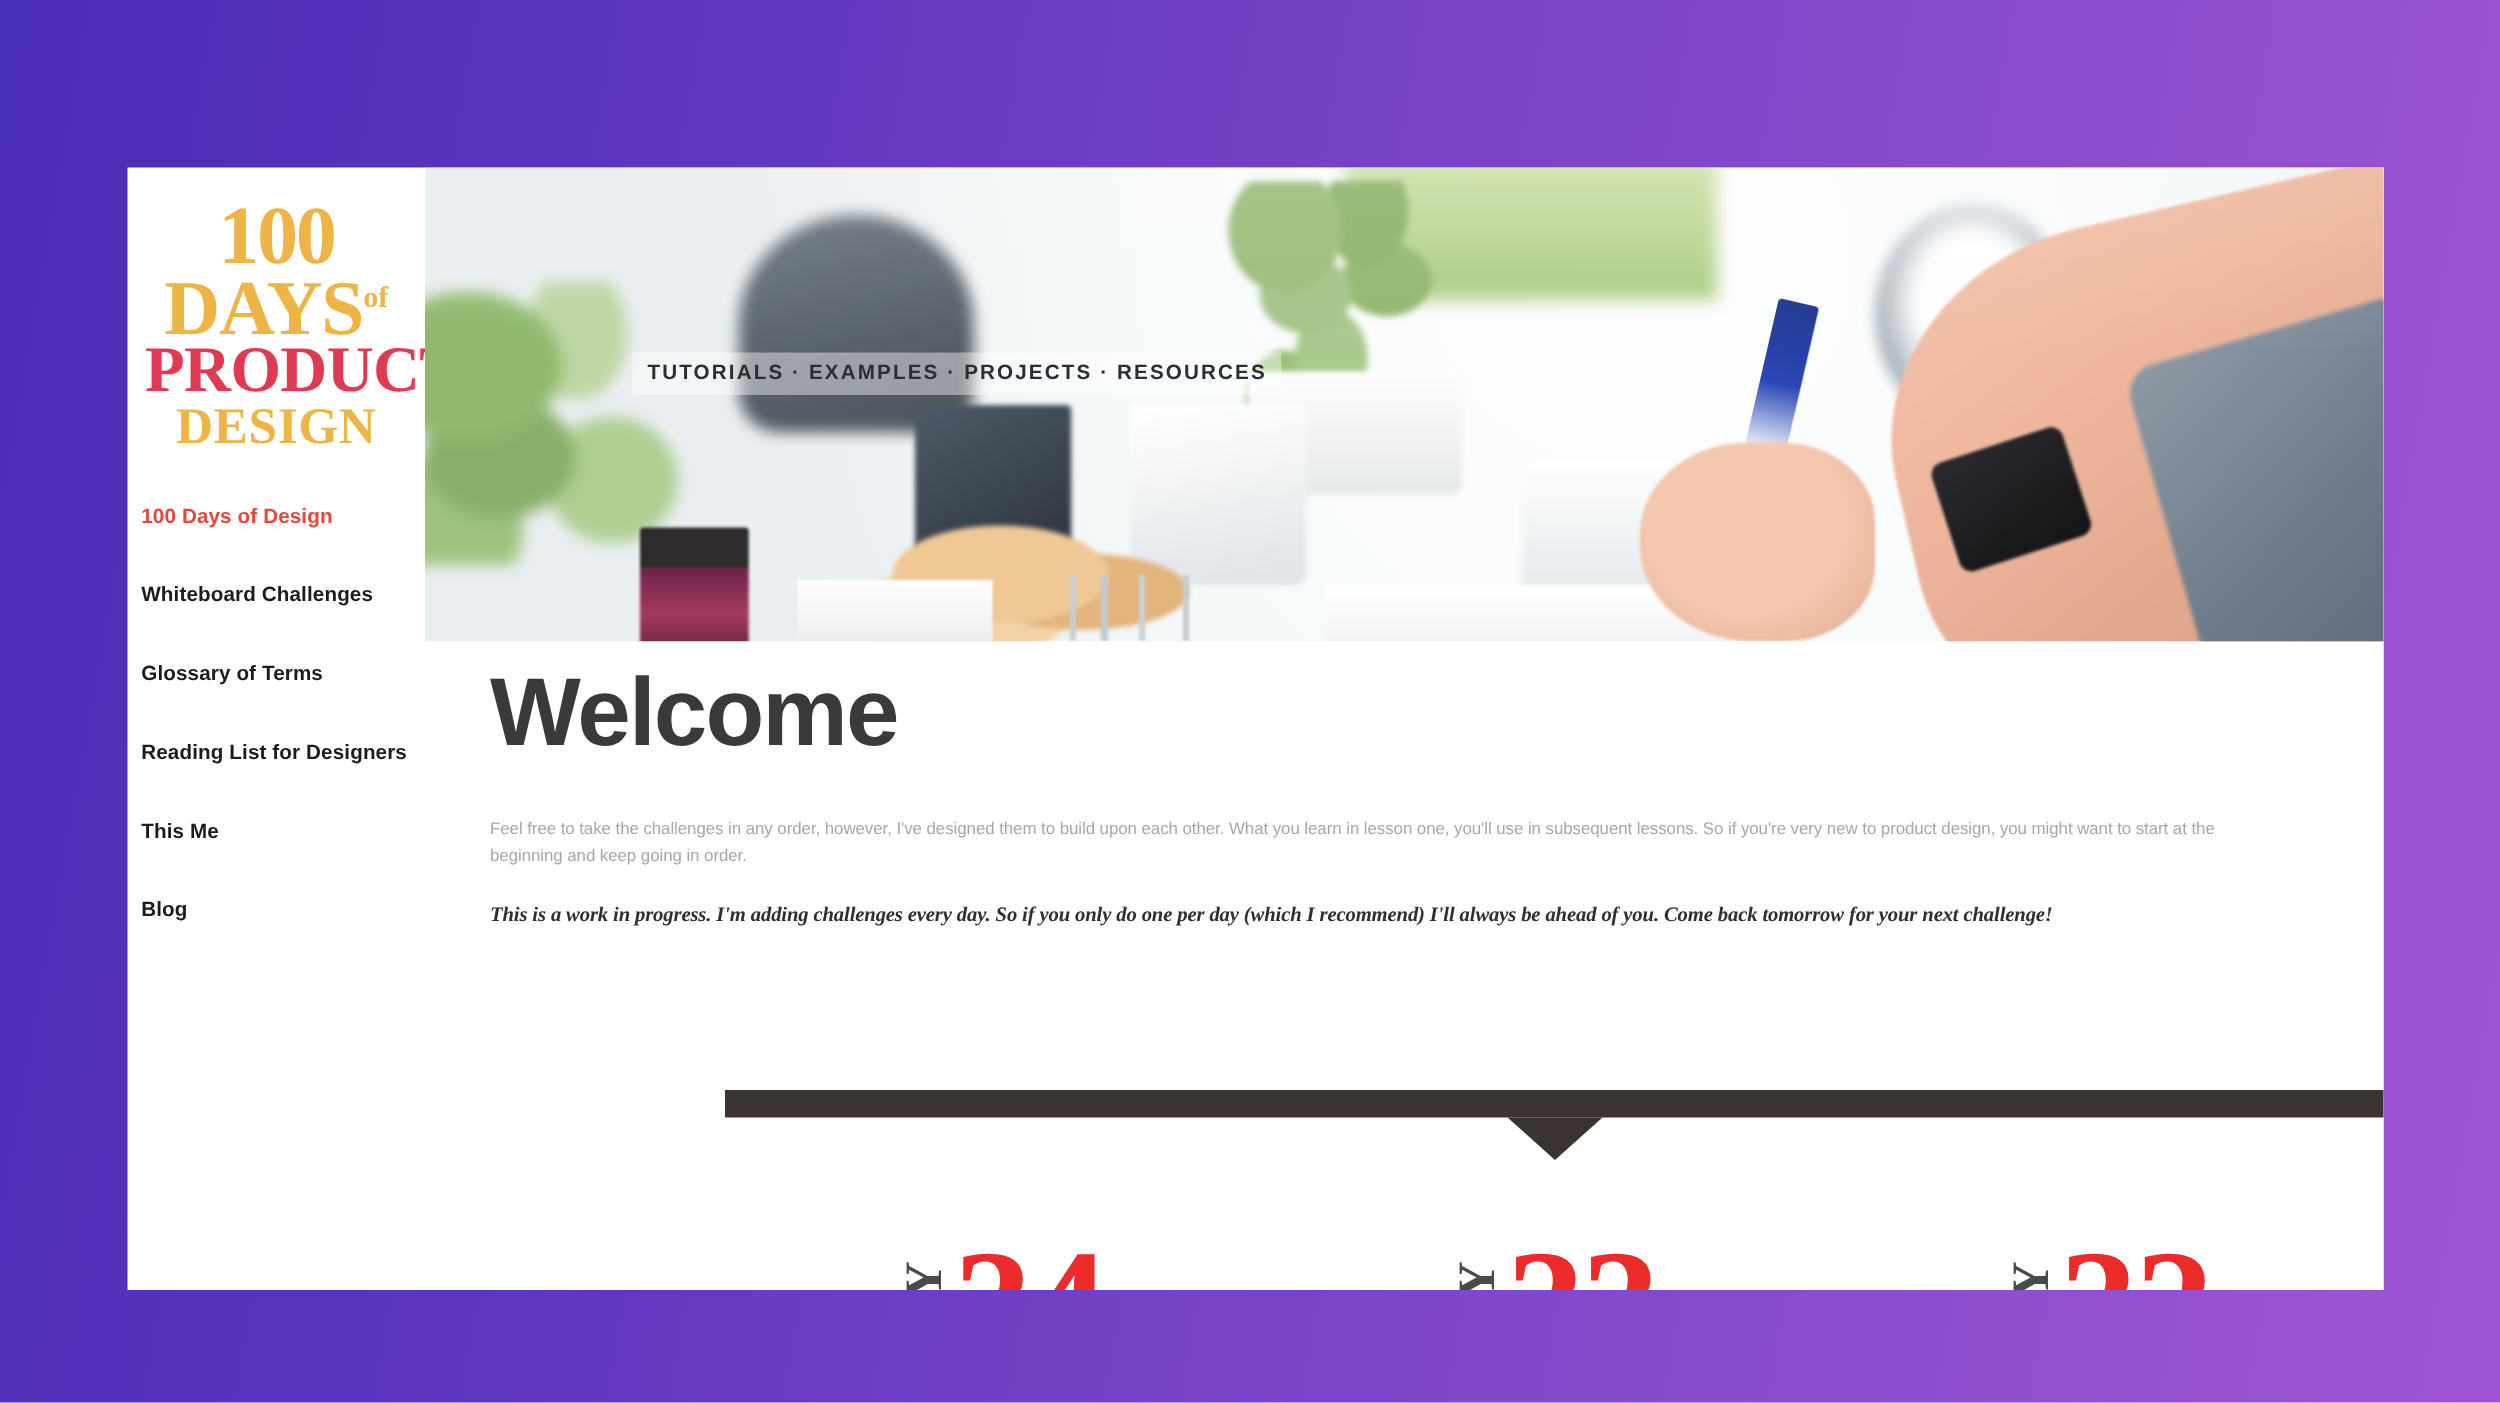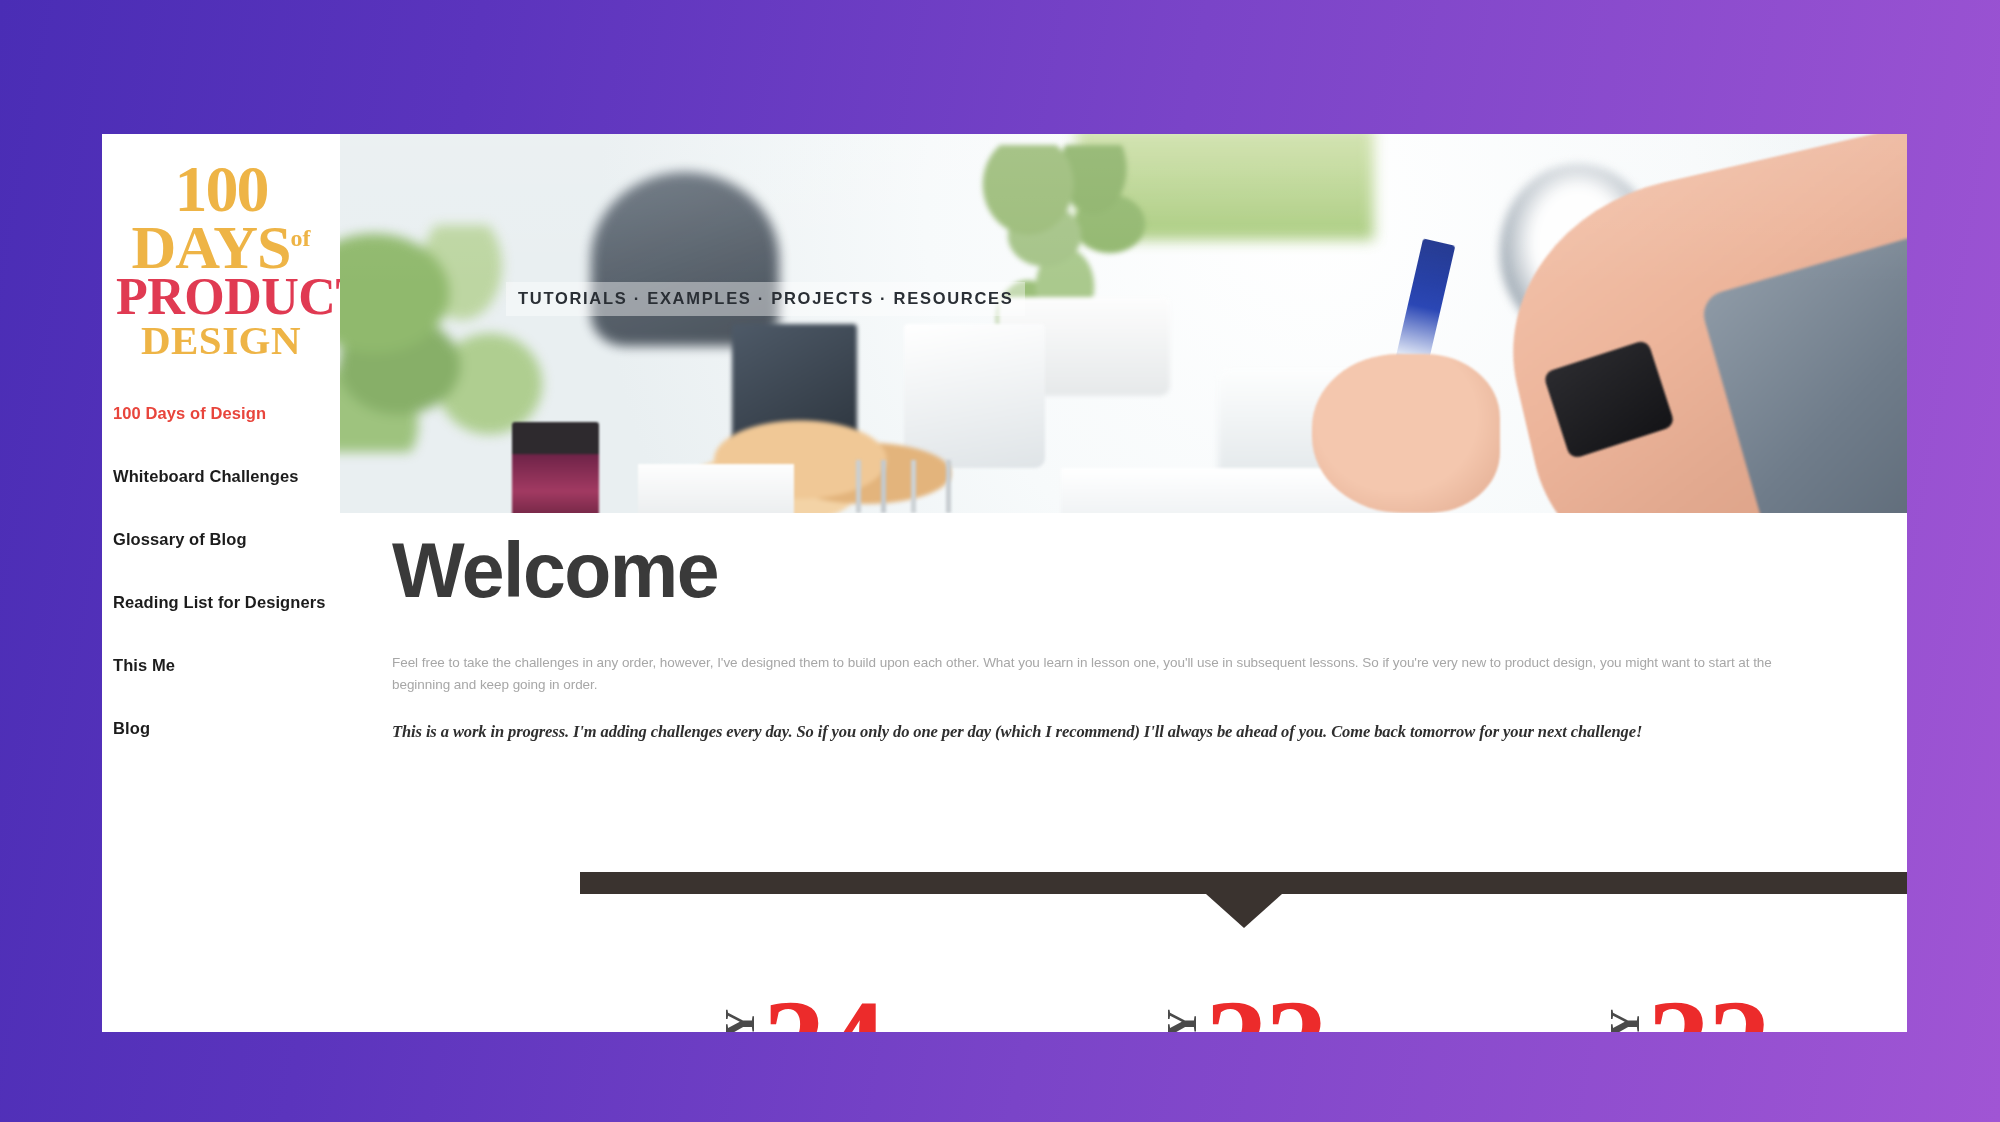--- a/index.html
+++ b/index.html
@@ -358,21 +358,21 @@
     <div class="logo">
       <span class="logo-100">100</span>
       <span class="logo-days"><span>DAYS</span><span class="logo-of">of</span></span>
       <span class="logo-product">PRODUCT</span>
       <span class="logo-design">DESIGN</span>
     </div>
 
     <nav id="sidenav">
       <a class="nav-item active">100 Days of Design</a>
       <a class="nav-item">Whiteboard Challenges</a>
-      <a class="nav-item">Glossary of Blog</a>
+      <a class="nav-item">Glossary of Terms</a>
       <a class="nav-item">Reading List for Designers</a>
       <a class="nav-item">This Me</a>
       <a class="nav-item">Blog</a>
     </nav>
 
   </aside>
 
   <section id="main">
 
     <div id="hero">

